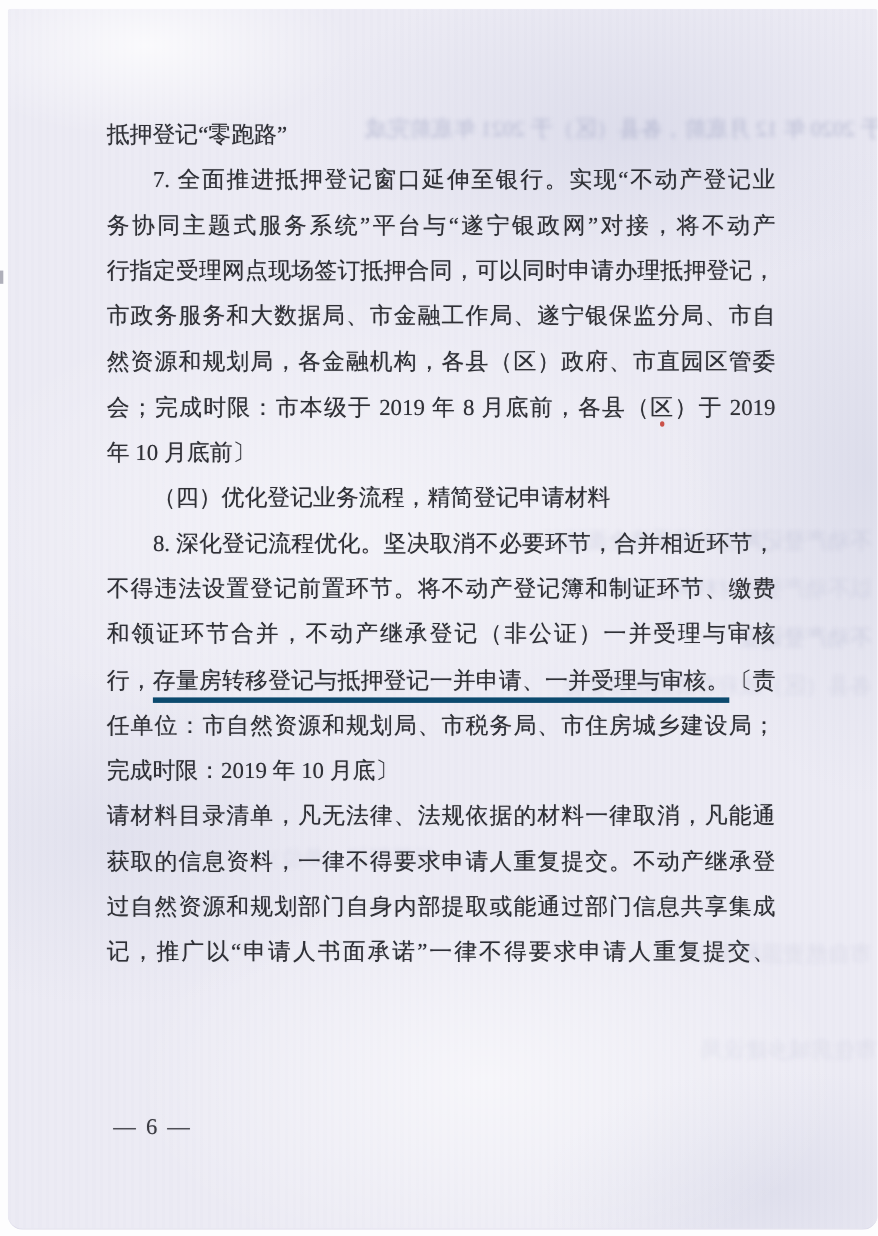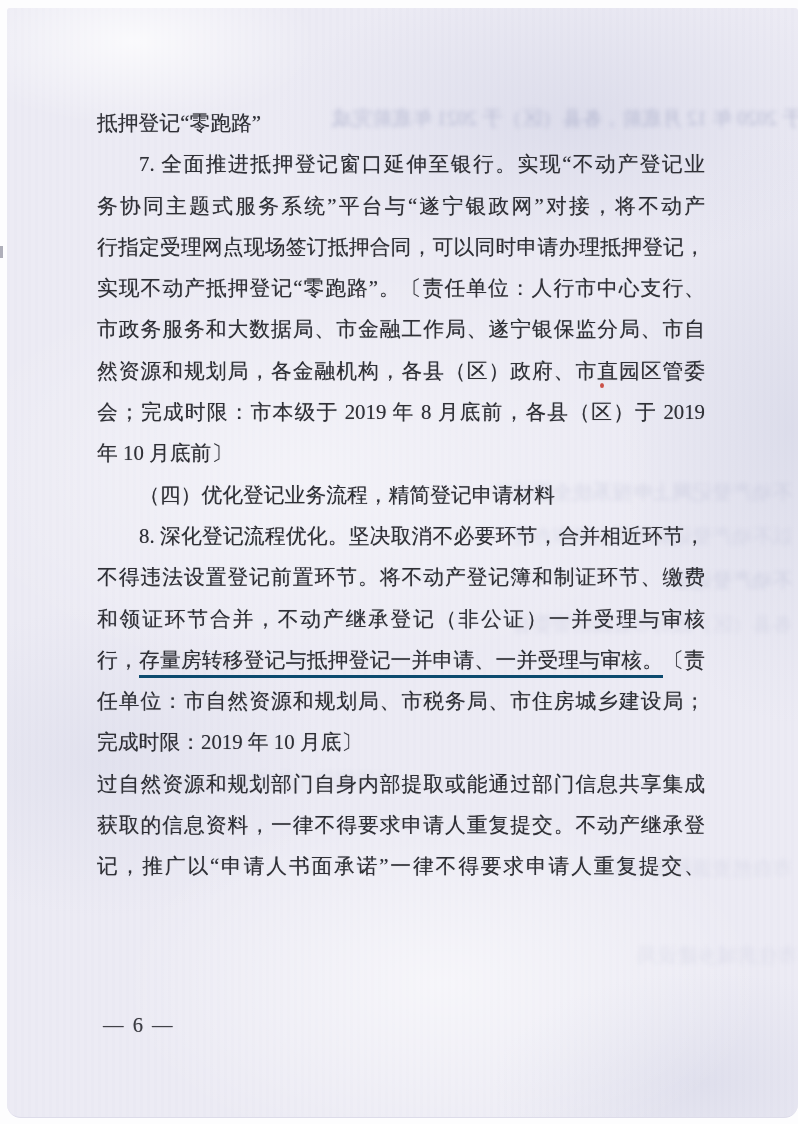--- a/index.html
+++ b/index.html
@@ -39,21 +39,21 @@
     position:absolute;left:97px;top:102px;width:608px;
   }
   .line{
     height:41.3px;line-height:41.3px;font-size:20.8px;color:#2f3036;
     text-align:justify;text-align-last:justify;
     text-shadow:0 0 .7px rgba(47,48,54,.55);
   }
   .line.nofill{text-align:right;text-align-last:left;}
   .line.indent{text-indent:42px;}
   .line.bold{font-weight:400;}
-  .red-underline{border-bottom:3px solid #0c4a6e;padding-bottom:4px;}
+  .red-underline{border-bottom:5px solid #0c4a6e;padding-bottom:4px;}
   .pagenum{
     position:absolute;left:103px;top:1011px;height:28px;line-height:28px;
     font-size:20.5px;color:#3a3b42;letter-spacing:2px;
     text-shadow:0 0 .7px rgba(47,48,54,.5);
   }
   .speck{
     position:absolute;left:600px;top:383px;width:4px;height:5px;
     background:#c4372b;border-radius:50%;opacity:.85;
   }
   .edgemark{
@@ -73,32 +73,32 @@
     <div class="ghost g5">各县（区）政府市直园区管委会</div>
     <div class="ghost g6">行等部门（单位）</div>
     <div class="ghost g7">市自然资源和规划局</div>
     <div class="ghost g8">市住房城乡建设局</div>
   </div>
   <div class="textcol" id="lines-host">
       <div class="line nofill"><span>抵押登记“零跑路”</span></div>
       <div class="line fill indent"><span>7. 全面推进抵押登记窗口延伸至银行。实现“不动产登记业</span></div>
       <div class="line fill"><span>务协同主题式服务系统”平台与“遂宁银政网”对接，将不动产</span></div>
       <div class="line fill"><span>行指定受理网点现场签订抵押合同，可以同时申请办理抵押登记，</span></div>
-      <div class="line fill"><span>实现不动产抵押登记“零跑路”。〔责任单位：人行市中心支行、</span></div>
       <div class="line fill"><span>市政务服务和大数据局、市金融工作局、遂宁银保监分局、市自</span></div>
       <div class="line fill"><span>然资源和规划局，各金融机构，各县（区）政府、市直园区管委</span></div>
       <div class="line fill"><span>会；完成时限：市本级于 2019 年 8 月底前，各县（区）于 2019</span></div>
       <div class="line nofill"><span>年 10 月底前〕</span></div>
       <div class="line nofill indent bold"><span>（四）优化登记业务流程，精简登记申请材料</span></div>
       <div class="line fill indent"><span>8. 深化登记流程优化。坚决取消不必要环节，合并相近环节，</span></div>
       <div class="line fill"><span>不得违法设置登记前置环节。将不动产登记簿和制证环节、缴费</span></div>
       <div class="line fill"><span>和领证环节合并，不动产继承登记（非公证）一并受理与审核</span></div>
       <div class="line fill"><span>行，</span><span class="red-underline">存量房转移登记与抵押登记一并申请、一并受理与审核。</span><span>〔责</span></div>
       <div class="line fill"><span>任单位：市自然资源和规划局、市税务局、市住房城乡建设局；</span></div>
       <div class="line nofill"><span>完成时限：2019 年 10 月底〕</span></div>
+      <div class="line fill"><span>请材料目录清单，凡无法律、法规依据的材料一律取消，凡能通</span></div>
+      <div class="line fill"><span>获取的信息资料，一律不得要求申请人重复提交。不动产继承登</span></div>
       <div class="line fill"><span>过自然资源和规划部门自身内部提取或能通过部门信息共享集成</span></div>
-      <div class="line fill"><span>获取的信息资料，一律不得要求申请人重复提交。不动产继承登</span></div>
       <div class="line fill"><span>记，推广以“申请人书面承诺”一律不得要求申请人重复提交、</span></div>
     </div>
   <div class="pagenum">— 6 —</div>
   <div class="speck"></div>
   <div class="edgemark"></div>
 </div>
 
 </body></html>

